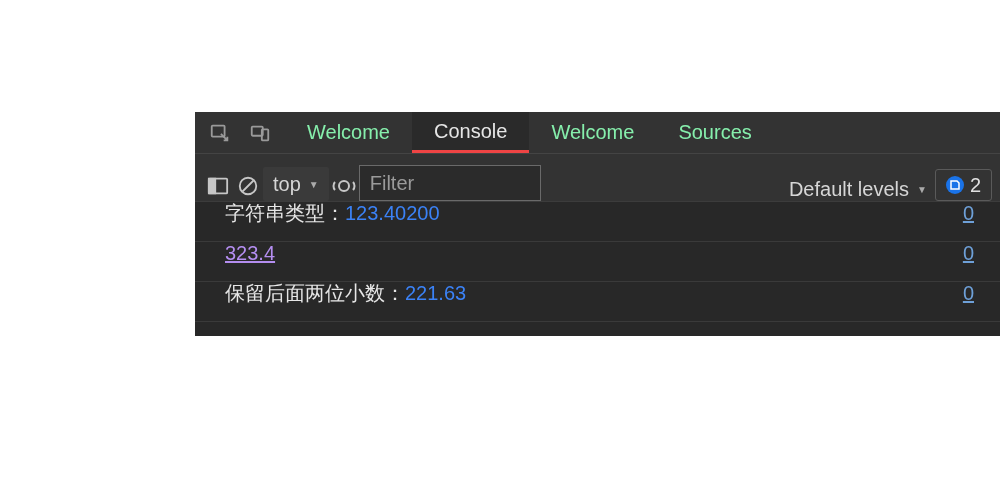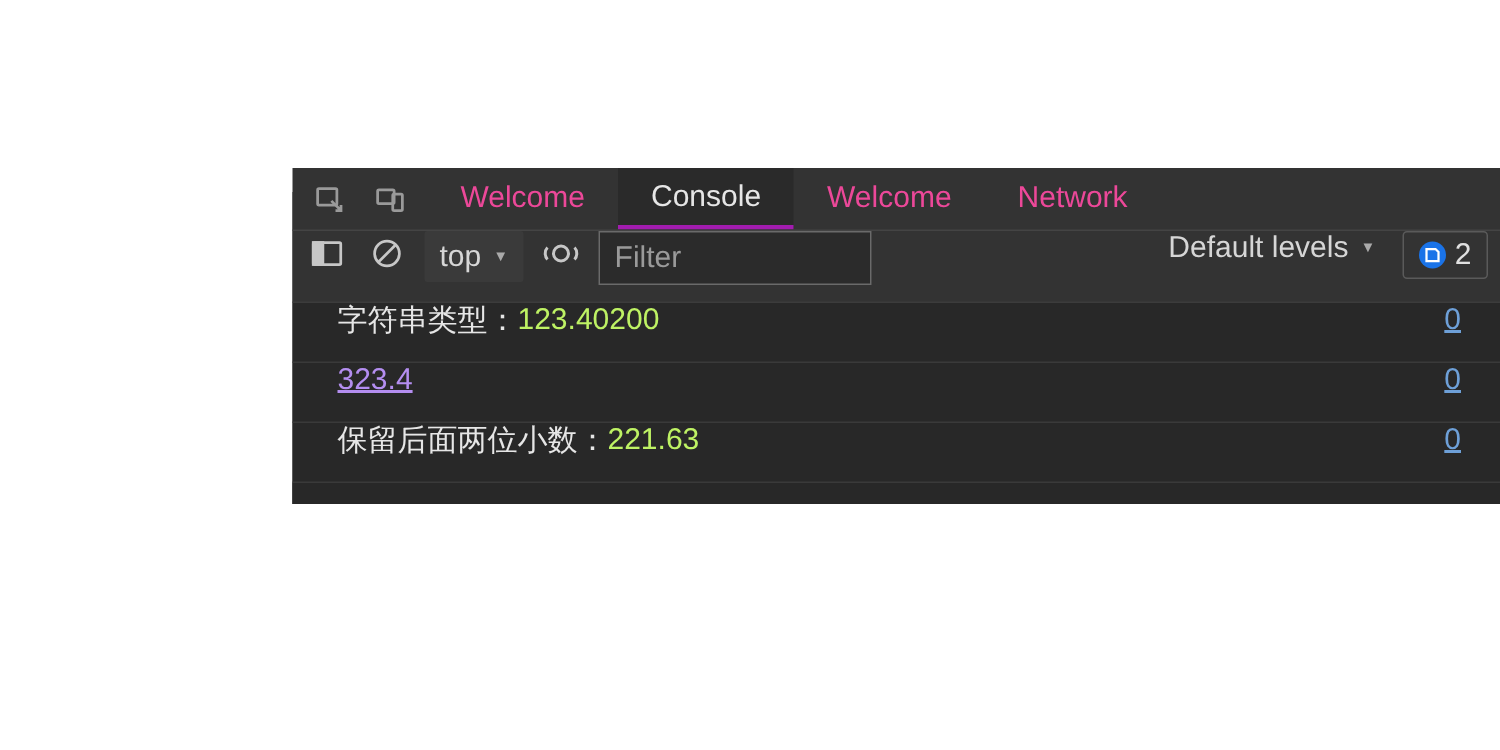--- a/index.html
+++ b/index.html
@@ -35,37 +35,36 @@
     padding: 0 14px;
     color: #a8a8a8;
     font-size: 19px;
   }
   .tab-strip .tab {
     padding: 0 22px;
     height: 100%;
     display: flex;
     align-items: center;
     font-size: 20px;
-    color: #ec4899;
+    color: #86efac;
     cursor: pointer;
     white-space: nowrap;
   }
   .tab-strip .tab.active {
     color: #e6e6e6;
-    border-bottom: 3px solid #a21caf;
+    border-bottom: 3px solid #ef4444;
     background: #2a2a2a;
   }
   
   .console-toolbar {
     height: 48px;
     background: #333333;
     display: flex;
-    align-items: flex-start;
+    align-items: flex-end;
     padding: 0 8px;
-    gap: 10px;
     border-bottom: 1px solid #3c3c3c;
   }
   .tb-icon {
     width: 30px;
     height: 30px;
     display: flex;
     align-items: center;
     justify-content: center;
     color: #c7c7c7;
     cursor: pointer;
@@ -133,21 +132,21 @@
   }
   .log-row {
     display: flex;
     align-items: center;
     height: 40px;
     padding: 0 26px 16px 30px;
     border-bottom: 1px solid #3a3a3a;
     font-size: 20px;
   }
   .log-row .label { color: #e6e6e6; white-space: pre; }
-  .log-row .val-str { color: #bef264; }
+  .log-row .val-str { color: #3b82f6; }
   .log-row .val-num { color: #b48ef0; text-decoration: underline; }
   .log-row .src {
     margin-left: auto;
     color: #6ea0d8;
     text-decoration: underline;
     cursor: pointer;
   }
   .log-prompt {
     height: 14px;
     background: #282828;
@@ -171,21 +170,21 @@
       <span>
         <svg width="22" height="22" viewBox="0 0 24 24" fill="none" stroke="#9a9a9a" stroke-width="2">
           <rect x="3" y="5" width="12" height="10" rx="1"></rect>
           <rect x="14" y="8" width="7" height="12" rx="1"></rect>
         </svg>
       </span>
     </div>
     <div class="tab">Welcome</div>
     <div class="tab active">Console</div>
     <div class="tab">Welcome</div>
-    <div class="tab">Network</div>
+    <div class="tab">Sources</div>
   </div>
 
   <div class="console-toolbar">
     <div class="tb-icon">
       <svg width="22" height="20" viewBox="0 0 24 20" fill="none" stroke="#c7c7c7" stroke-width="2">
         <rect x="2" y="2" width="20" height="16" rx="1"></rect>
         <rect x="2" y="2" width="7" height="16" fill="#c7c7c7"></rect>
       </svg>
     </div>
     <div class="tb-icon">

